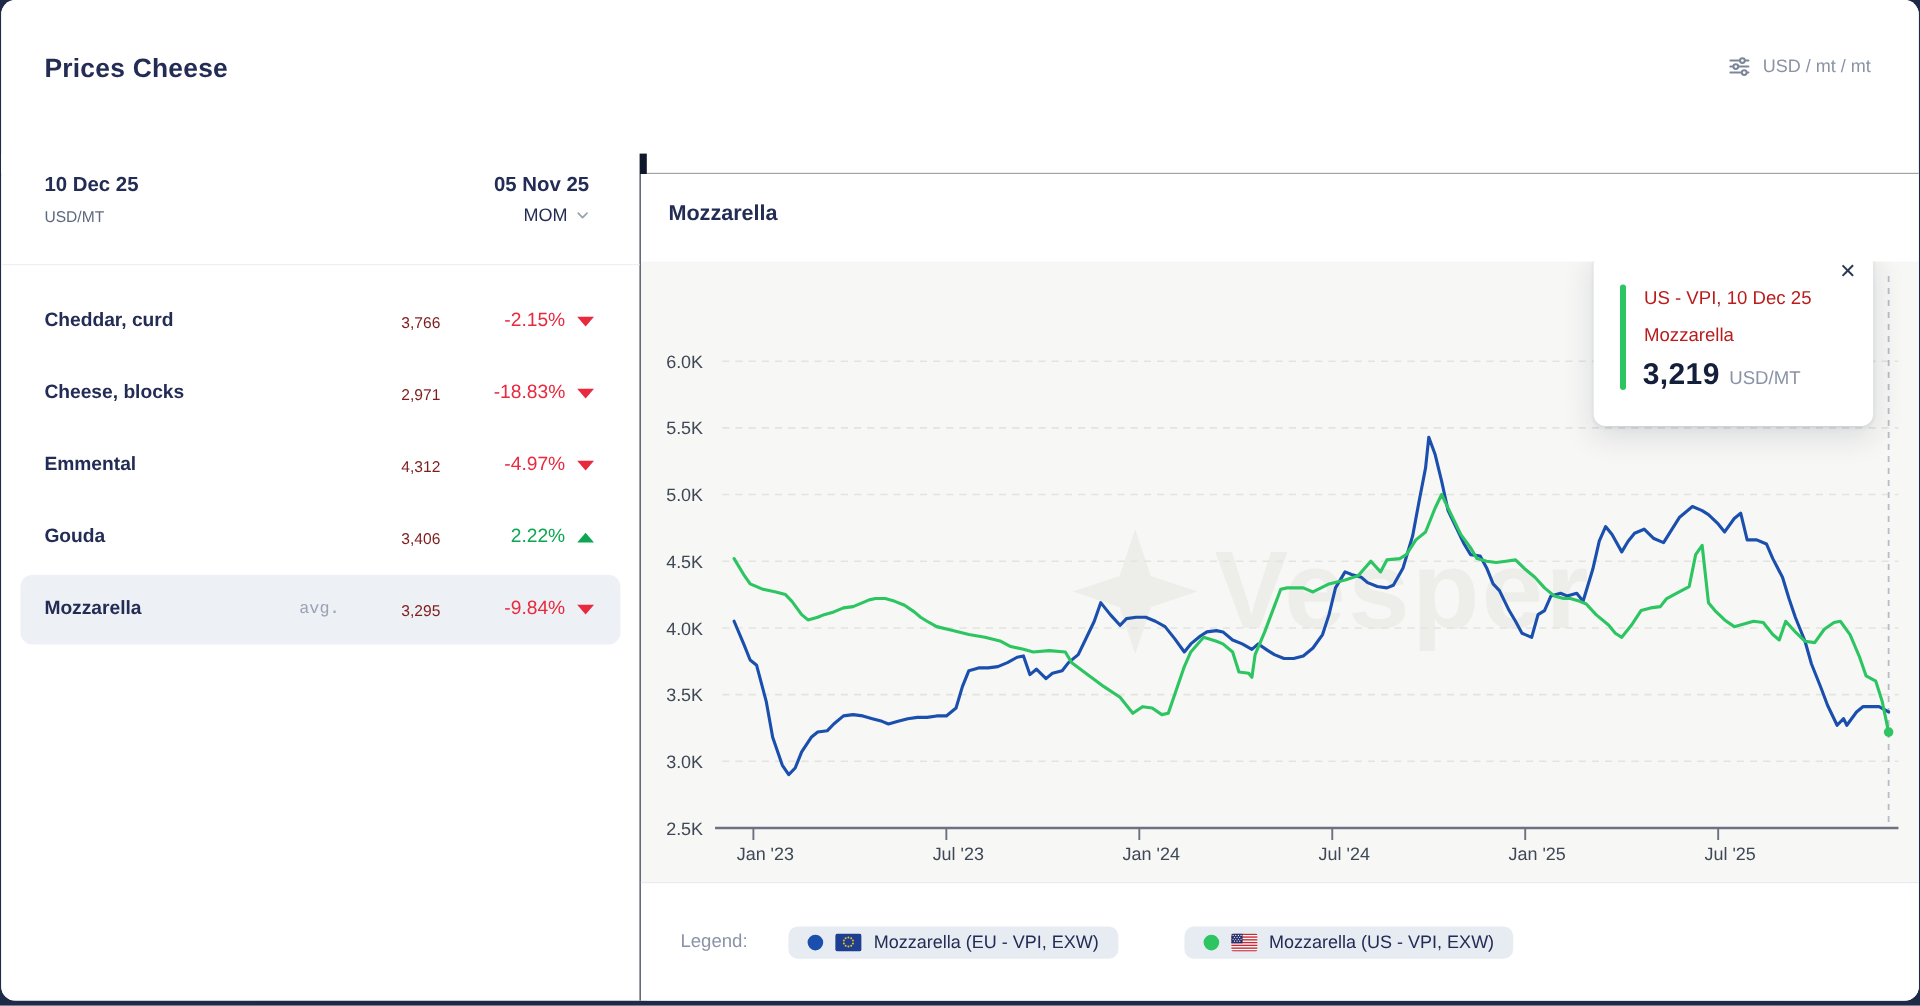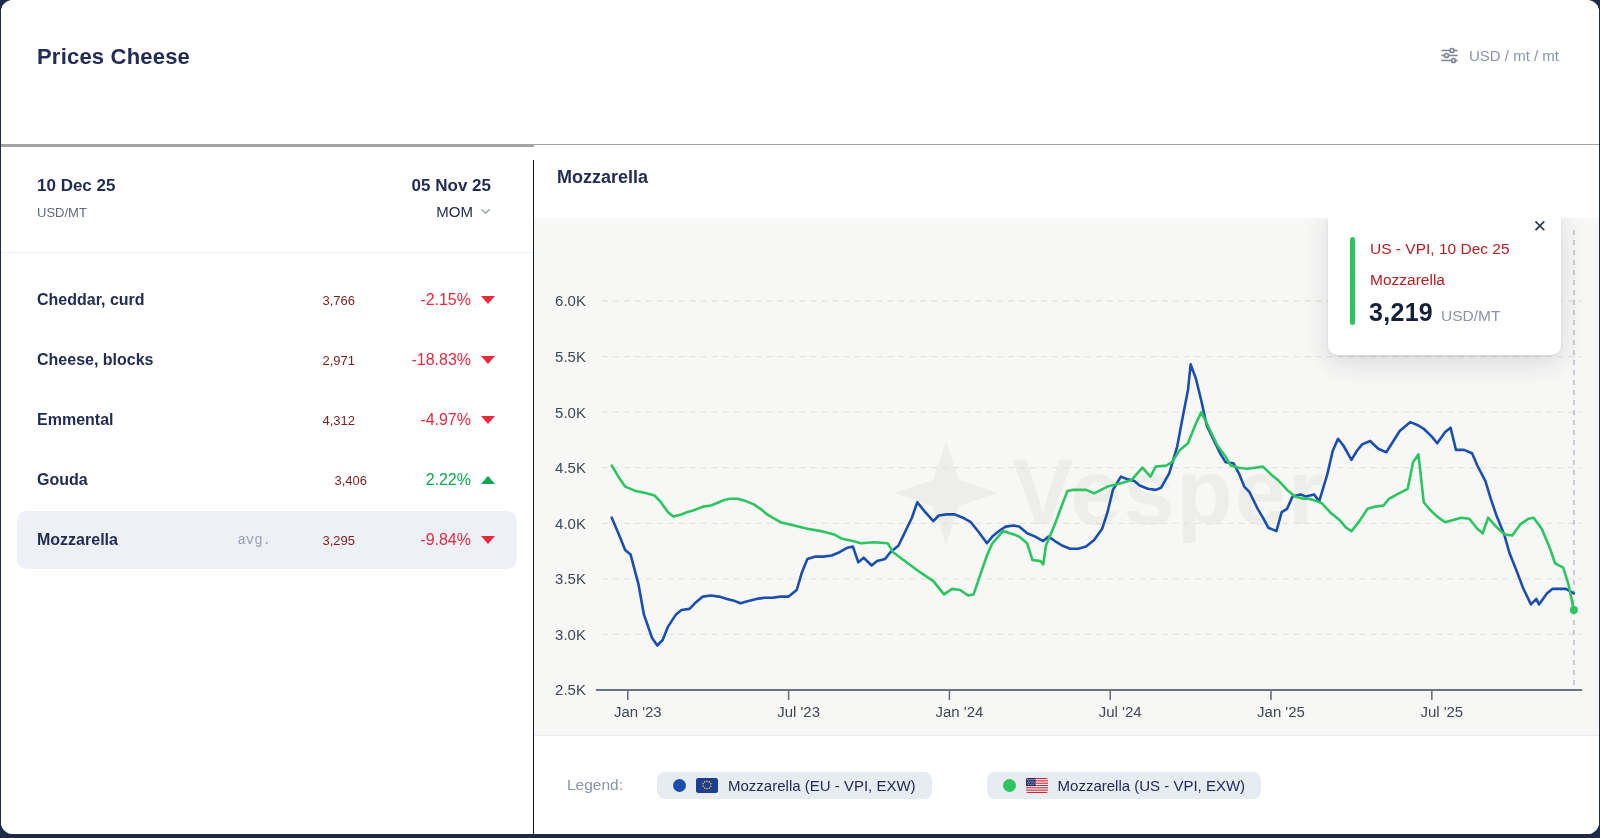--- a/index.html
+++ b/index.html
@@ -5,38 +5,38 @@
   html,body{margin:0;padding:0;background:#1d2b48;font-family:"Liberation Sans",sans-serif;}
   .card{position:relative;width:1598px;height:834px;margin:0 1px;background:#ffffff;
         border-radius:12px;overflow:hidden;color:#232c55;}
   
   .top-header{position:absolute;top:0;left:0;right:0;height:144px;border-bottom:3px solid #a3a3a3;background:#fff;}
   .page-title{position:absolute;left:36px;top:44px;font-size:22px;font-weight:700;color:#232c55;letter-spacing:.2px;}
   .unit-selector{position:absolute;right:40px;top:46px;display:flex;align-items:center;gap:10px;
                  color:#8a93a6;font-size:15px;cursor:pointer;}
   .unit-selector svg{display:block;}
   
-  .sidebar{position:absolute;top:160px;left:0;width:532px;bottom:0;background:#fff;border-right:6px solid #0f172a;}
+  .sidebar{position:absolute;top:128px;left:0;width:532px;bottom:0;background:#fff;border-right:6px solid #0f172a;}
   .sidebar-head{position:relative;height:92px;border-bottom:1px solid #edeff3;}
   .sh-left{position:absolute;left:36px;top:16px;}
   .sh-right{position:absolute;right:42px;top:16px;text-align:left;margin-left:28px;}
   .sh-date{font-size:17px;font-weight:700;color:#232c55;}
   .sh-unit{margin-top:9px;font-size:13px;color:#5e6880;}
   .sh-mode{margin-top:7px;font-size:15px;color:#232c55;display:flex;justify-content:flex-end;align-items:center;gap:7px;cursor:pointer;}
   .chev{width:11px;height:11px;display:inline-block;}
   .chev svg{display:block;}
   .rows{padding-top:18px;}
   .price-row{height:58px;margin:0 16px 2px 16px;border-radius:10px;display:flex;align-items:center;
              padding:0 22px 0 20px;box-sizing:border-box;cursor:pointer;}
   .price-row.selected{background:#edf0f5;}
   .row-name{flex:1;font-size:16px;font-weight:600;color:#232c55;}
   .row-avg{font-size:14px;color:#9aa2b3;margin-right:6px;font-family:Liberation Mono, monospace;}
   .row-value{width:78px;text-align:right;font-size:13px;color:#7f1d1d;}
   .row-pct{width:104px;text-align:right;font-size:16px;font-weight:500;}
-  .price-row.down .row-pct{color:#e8293e;padding-left:12px;}
+  .price-row.down .row-pct{color:#e8293e;}
   .price-row.up .row-pct{color:#0ca750;}
   .row-arrow{width:0;height:0;margin-left:10px;}
   .price-row.down .row-arrow{border-left:7px solid transparent;border-right:7px solid transparent;border-top:8px solid #e8293e;}
   .price-row.up .row-arrow{border-left:7px solid transparent;border-right:7px solid transparent;border-bottom:8px solid #0ca750;}
   
   .main{position:absolute;top:145px;left:533px;right:0;bottom:0;background:#fff;}
   .main-head{position:relative;height:73px;background:#fff;}
   .chart-title{position:absolute;left:23px;top:22px;font-size:18px;font-weight:700;color:#232c55;}
   .chart-area{position:absolute;left:0;right:0;top:73px;height:517px;background:#f7f7f5;overflow:hidden;}
   .chart-svg{position:absolute;left:0;top:0;width:100%;height:100%;}

